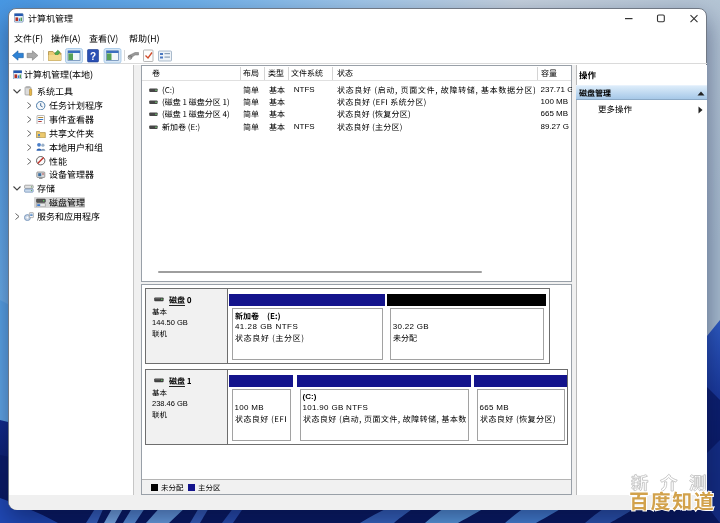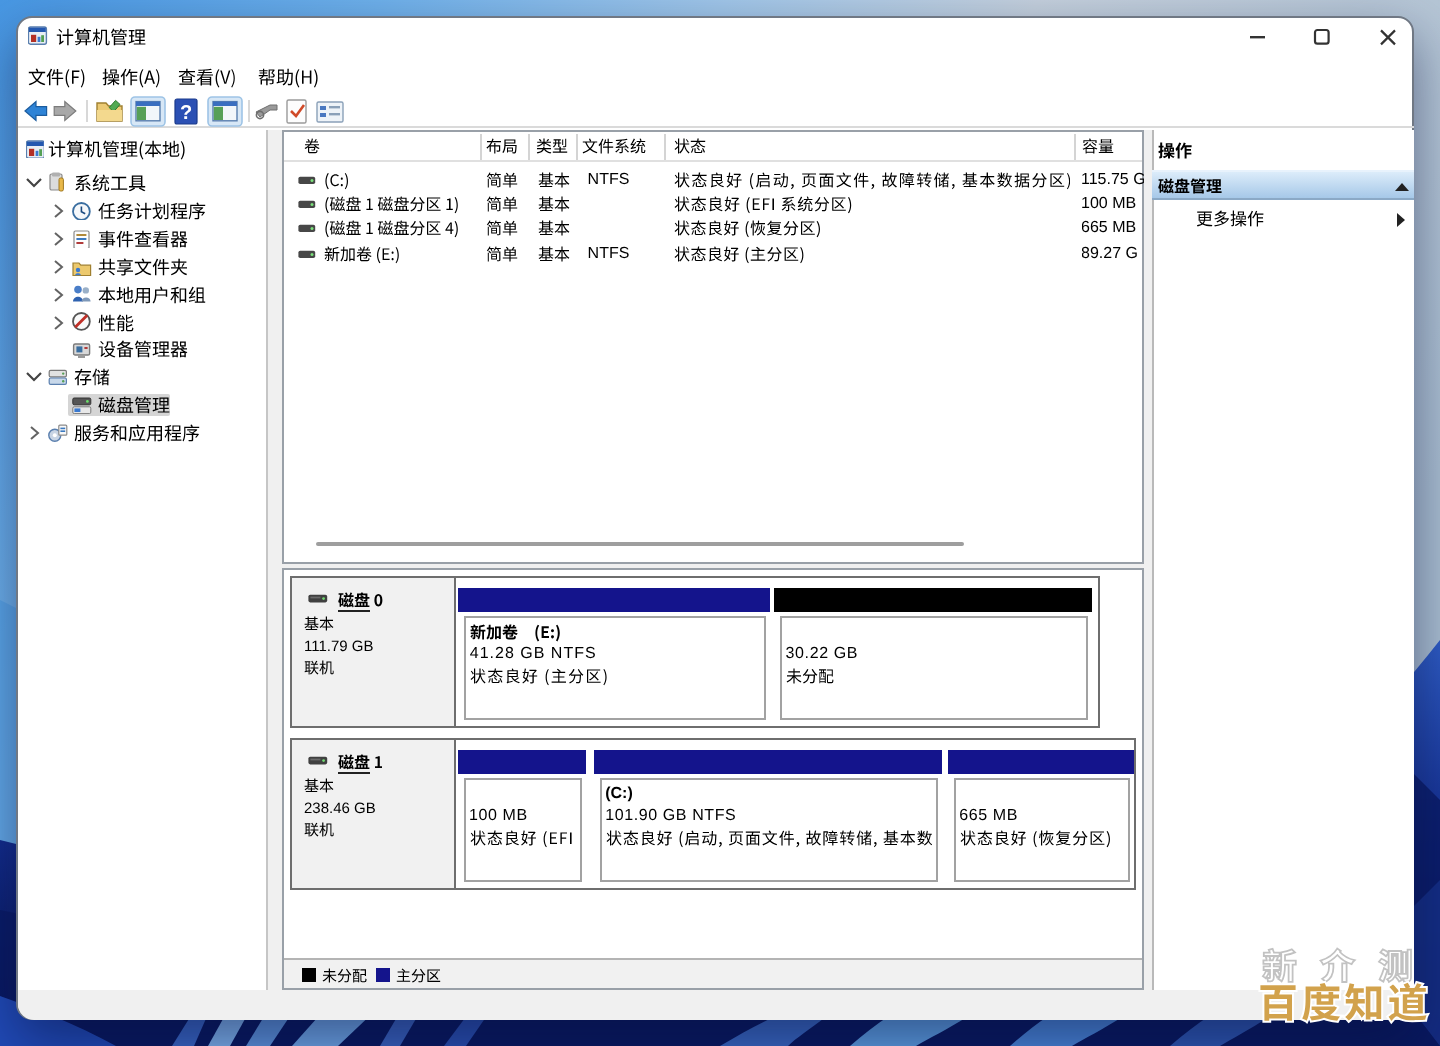--- a/index.html
+++ b/index.html
@@ -266,21 +266,21 @@
       </svg>
       <svg style="position:absolute;left:260.3px;top:76.70px;overflow:visible" width="17" height="11">
         <path d="M5.5 0.3V1.1H2.6V0.3H2V1.1H0.7V1.6H2V4.2H0.4V4.7H2.1C1.6 5.2 0.9 5.8 0.3 6C0.4 6.1 0.6 6.3 0.7 6.5C1.5 6.1 2.3 5.4 2.8 4.7H5.3C5.8 5.4 6.6 6.1 7.3 6.4C7.4 6.2 7.6 6 7.7 5.9C7.1 5.7 6.4 5.2 5.9 4.7H7.6V4.2H6.1V1.6H7.3V1.1H6.1V0.3ZM2.6 1.6H5.5V2.1H2.6ZM3.7 4.9V5.6H2V6.1H3.7V7H1V7.5H7.1V7H4.3V6.1H6V5.6H4.3V4.9ZM2.6 2.6H5.5V3.1H2.6ZM2.6 3.6H5.5V4.2H2.6Z M11.7 0.3V2H8.5V2.6H10.9C10.4 4 9.4 5.3 8.3 5.9C8.4 6 8.6 6.3 8.7 6.4C9.9 5.6 10.9 4.2 11.6 2.6H11.7V5.6H9.8V6.2H11.7V7.7H12.3V6.2H14.2V5.6H12.3V2.6H12.4C13 4.2 14.1 5.6 15.2 6.4C15.4 6.2 15.6 6 15.7 5.9C14.6 5.2 13.6 4 13 2.6H15.5V2H12.3V0.3Z" fill="#000"></path>
       </svg>
       <div style="position:absolute;left:284.8px;top:80.70px;transform:translateY(-50%);font-size:8px;line-height:10px;white-space:nowrap;color:#000">NTFS</div>
       <div style="position:absolute;left:327.5px;top:76.70px;width:198px;height:11px;overflow:hidden">
         <svg width="201" height="11" style="position:absolute;left:0;top:0;overflow:visible">
           <path d="M5.9 0.8C6.3 1.3 6.7 1.9 6.9 2.3L7.4 2C7.2 1.6 6.7 1 6.4 0.6ZM0.4 1.6C0.8 2.1 1.2 2.7 1.4 3.2L1.9 2.8C1.7 2.4 1.2 1.8 0.8 1.4ZM4.7 0.3V2.2L4.7 2.7H2.8V3.3H4.7C4.5 4.6 4.1 6.1 2.6 7.3C2.8 7.4 3 7.5 3.1 7.7C4.3 6.7 4.9 5.5 5.1 4.3C5.6 5.8 6.3 7 7.3 7.7C7.4 7.5 7.6 7.3 7.8 7.2C6.5 6.5 5.8 5 5.4 3.3H7.6V2.7H5.3L5.3 2.2V0.3ZM0.3 5.5 0.6 6C1 5.6 1.5 5.2 2 4.7V7.7H2.6V0.3H2V4C1.3 4.6 0.7 5.1 0.3 5.5Z M11.7 3.8C12.2 4 12.8 4.5 13 4.8L13.6 4.4C13.3 4.1 12.7 3.7 12.3 3.4ZM10.9 5.1V6.7C10.9 7.3 11.1 7.5 12 7.5C12.2 7.5 13.7 7.5 13.9 7.5C14.7 7.5 14.9 7.3 14.9 6.2C14.8 6.2 14.5 6.1 14.4 6C14.3 6.8 14.3 7 13.9 7C13.5 7 12.3 7 12.1 7C11.5 7 11.5 6.9 11.5 6.7V5.1ZM12 4.9C12.4 5.3 13 5.9 13.2 6.3L13.7 6C13.5 5.6 12.9 5 12.4 4.6ZM14.7 5.2C15.1 5.8 15.5 6.8 15.6 7.3L16.2 7.1C16.1 6.5 15.6 5.7 15.2 5ZM9.9 5.1C9.8 5.8 9.5 6.6 9.1 7.1L9.7 7.4C10 6.8 10.3 6 10.5 5.3ZM12.4 0.3C12.4 0.7 12.3 1.1 12.3 1.4H9.1V2H12.1C11.7 3 10.9 3.9 9.1 4.4C9.2 4.5 9.3 4.7 9.4 4.9C11.5 4.3 12.3 3.3 12.7 2C13.3 3.4 14.4 4.4 16 4.8C16 4.7 16.2 4.4 16.4 4.3C14.9 4 13.9 3.2 13.4 2H16.3V1.4H12.9C13 1.1 13 0.7 13.1 0.3Z M23.4 3V4H19.4V3ZM23.4 2.5H19.4V1.6H23.4ZM18.8 7.7C18.9 7.6 19.2 7.5 21.4 6.9C21.4 6.8 21.4 6.6 21.4 6.4L19.4 6.9V4.5H20.7C21.4 6.1 22.8 7.2 24.6 7.6C24.7 7.4 24.9 7.2 25 7.1C24.2 6.9 23.4 6.6 22.8 6.2C23.4 5.8 24.1 5.4 24.6 5L24.1 4.6C23.7 5 23 5.5 22.4 5.8C21.9 5.4 21.6 5 21.3 4.5H24V1.1H21.9C21.8 0.8 21.7 0.5 21.5 0.2L21 0.4C21 0.6 21.1 0.9 21.2 1.1H18.8V6.5C18.8 6.9 18.6 7.1 18.4 7.2C18.5 7.3 18.7 7.6 18.8 7.7Z M26.6 4.7C27 5 27.5 5.3 27.9 5.7C27.5 6.4 26.9 6.9 26.3 7.2C26.4 7.3 26.6 7.5 26.7 7.7C27.4 7.3 27.9 6.8 28.4 6.1C28.7 6.4 29 6.7 29.2 7L29.6 6.5C29.4 6.2 29.1 5.8 28.7 5.5C29.1 4.6 29.4 3.5 29.5 2L29.1 1.9L29 2H27.9C28 1.4 28.1 0.9 28.1 0.4L27.5 0.3C27.5 0.8 27.4 1.4 27.3 2H26.4V2.5H27.2C27 3.3 26.8 4.1 26.6 4.7ZM28.9 2.5C28.8 3.6 28.5 4.4 28.2 5.1C27.9 4.9 27.6 4.7 27.3 4.5C27.4 3.9 27.6 3.2 27.8 2.5ZM31.4 2.8V3.7H29.5V4.3H31.4V7C31.4 7.1 31.3 7.1 31.2 7.1C31.1 7.1 30.7 7.1 30.2 7.1C30.3 7.3 30.4 7.5 30.4 7.7C31 7.7 31.4 7.7 31.7 7.6C31.9 7.5 32 7.3 32 7V4.3H33.8V3.7H32V2.9C32.6 2.4 33.1 1.8 33.5 1.2L33.1 0.9L33 0.9H29.9V1.5H32.6C32.3 1.9 31.8 2.5 31.4 2.8Z M39.2 8.6 39.7 8.4C39 7.3 38.6 5.9 38.6 4.6C38.6 3.2 39 1.8 39.7 0.7L39.2 0.5C38.5 1.7 38 3 38 4.6C38 6.1 38.5 7.4 39.2 8.6Z M42.9 4.6V7.6H43.5V7.1H47.2V7.6H47.8V4.6ZM43.5 6.6V5.1H47.2V6.6ZM44.2 0.5C44.4 0.8 44.6 1.2 44.7 1.5H41.9V3.4C41.9 4.6 41.8 6.2 41 7.3C41.1 7.4 41.4 7.6 41.5 7.7C42.3 6.6 42.5 4.9 42.5 3.7H47.6V1.5H45L45.3 1.4C45.2 1.1 45 0.6 44.8 0.3ZM42.5 2H47V3.1H42.5Z M50.1 1V1.5H53.2V1ZM54.6 0.5C54.6 1 54.6 1.6 54.6 2.2H53.5V2.7H54.6C54.5 4.6 54.2 6.2 53.1 7.2C53.2 7.3 53.4 7.5 53.5 7.7C54.7 6.6 55.1 4.7 55.2 2.7H56.4C56.3 5.6 56.2 6.6 55.9 6.9C55.9 7 55.8 7 55.6 7C55.5 7 55 7 54.6 7C54.7 7.1 54.8 7.4 54.8 7.6C55.2 7.6 55.6 7.6 55.9 7.6C56.1 7.5 56.3 7.5 56.5 7.3C56.7 6.9 56.8 5.8 57 2.5C57 2.4 57 2.2 57 2.2H55.2C55.2 1.6 55.2 1 55.2 0.5ZM50.1 6.7 50.1 6.7V6.7C50.3 6.6 50.6 6.5 52.8 6L53 6.5L53.5 6.4C53.3 5.8 53 4.8 52.7 4.1L52.2 4.3C52.3 4.6 52.5 5.1 52.6 5.5L50.7 5.9C51.1 5.2 51.4 4.3 51.6 3.4H53.3V2.9H49.8V3.4H50.9C50.7 4.4 50.4 5.3 50.3 5.6C50.1 5.9 50 6.1 49.9 6.1C50 6.3 50.1 6.6 50.1 6.7Z M58.7 8.6C59.4 8.3 59.9 7.7 59.9 6.9C59.9 6.4 59.6 6 59.2 6C59 6 58.7 6.2 58.7 6.5C58.7 6.9 58.9 7.1 59.2 7.1L59.3 7C59.3 7.5 59 7.9 58.5 8.1Z M67.2 3.3V4.8C67.2 5.6 66.9 6.6 63.9 7.2C64 7.3 64.2 7.6 64.3 7.7C67.4 7 67.8 5.9 67.8 4.8V3.3ZM67.9 6.2C68.8 6.6 70 7.3 70.6 7.7L71 7.2C70.3 6.8 69.1 6.2 68.2 5.8ZM64.9 2.3V6H65.5V2.8H69.6V6H70.2V2.3H67.3C67.5 2 67.6 1.7 67.8 1.3H71V0.8H64.1V1.3H67.1C67 1.6 66.9 2 66.7 2.3Z M75.3 4.4H77V5.3H75.3ZM75.3 3.9V3H77V3.9ZM75.3 5.8H77V6.7H75.3ZM72.7 0.8V1.4H75.8C75.7 1.8 75.6 2.1 75.5 2.4H73V7.7H73.6V7.3H78.8V7.7H79.4V2.4H76.2L76.5 1.4H79.8V0.8ZM73.6 6.7V3H74.8V6.7ZM78.8 6.7H77.6V3H78.8Z M84.3 0.5C84.5 0.8 84.8 1.4 84.9 1.7L85.6 1.5C85.4 1.2 85.2 0.6 84.9 0.3ZM81.3 1.7V2.3H82.6C83 3.5 83.7 4.6 84.5 5.4C83.6 6.2 82.5 6.7 81.2 7.1C81.3 7.2 81.5 7.5 81.6 7.7C82.9 7.2 84 6.7 84.9 5.9C85.8 6.7 86.9 7.3 88.2 7.6C88.3 7.5 88.5 7.2 88.6 7.1C87.4 6.8 86.3 6.2 85.4 5.4C86.2 4.6 86.8 3.6 87.3 2.3H88.5V1.7ZM84.9 5C84.2 4.3 83.6 3.3 83.2 2.3H86.6C86.2 3.4 85.6 4.3 84.9 5Z M92.1 4.3V4.9H94.4V7.7H95V4.9H97.2V4.3H95V2.5H96.9V2H95V0.4H94.4V2H93.4C93.5 1.6 93.6 1.2 93.6 0.8L93.1 0.7C92.9 1.8 92.5 2.8 92.1 3.5C92.2 3.5 92.5 3.7 92.6 3.8C92.8 3.4 93 3 93.2 2.5H94.4V4.3ZM91.8 0.4C91.3 1.6 90.6 2.8 89.9 3.5C90 3.7 90.1 4 90.2 4.1C90.5 3.9 90.7 3.5 90.9 3.2V7.7H91.5V2.3C91.8 1.7 92.1 1.1 92.3 0.5Z M98.9 8.6C99.6 8.3 100.1 7.7 100.1 6.9C100.1 6.4 99.8 6 99.5 6C99.2 6 98.9 6.2 98.9 6.5C98.9 6.9 99.2 7.1 99.4 7.1L99.5 7C99.5 7.5 99.2 7.9 98.7 8.1Z M108.5 2.4H110.2C110 3.4 109.8 4.3 109.4 5.1C109 4.3 108.7 3.4 108.5 2.4ZM104.4 3.9V7.3H105V6.8H107.3V3.9C107.4 4 107.5 4.1 107.6 4.2C107.8 3.9 108 3.6 108.1 3.3C108.3 4.1 108.6 4.9 109 5.6C108.5 6.3 107.8 6.8 106.9 7.2C107 7.3 107.2 7.5 107.2 7.7C108.1 7.3 108.8 6.8 109.3 6.1C109.8 6.8 110.3 7.3 111 7.7C111.1 7.5 111.3 7.3 111.5 7.2C110.7 6.8 110.2 6.3 109.7 5.6C110.2 4.8 110.6 3.7 110.8 2.4H111.4V1.8H108.7C108.8 1.4 109 0.9 109.1 0.4L108.5 0.3C108.2 1.7 107.8 3 107.1 3.8L107.2 3.9H106.1V2.4H107.6V1.9H106.1V0.3H105.5V1.9H104.1V2.4H105.5V3.9ZM105 4.5H106.7V6.2H105Z M116.4 4.5H118.9V5H116.4ZM116.4 3.6H118.9V4.1H116.4ZM115.8 3.2V5.4H117.4V6H115.3V6.5H117.4V7.7H118V6.5H120.1V6H118V5.4H119.4V3.2ZM117.1 0.4C117.2 0.6 117.3 0.8 117.3 1H115.6V1.5H116.8L116.3 1.6C116.4 1.8 116.5 2 116.6 2.2H115.3V2.7H120V2.2H118.7L119 1.6L118.4 1.5C118.3 1.7 118.2 2 118.1 2.2H116.8L117.1 2.1C117.1 2 116.9 1.7 116.8 1.5H119.7V1H117.9C117.9 0.8 117.8 0.5 117.7 0.3ZM113 0.6V7.7H113.5V1.2H114.7C114.5 1.7 114.2 2.4 114 3C114.6 3.6 114.7 4.2 114.7 4.6C114.7 4.9 114.7 5.1 114.6 5.2C114.5 5.2 114.4 5.2 114.3 5.3C114.2 5.3 114 5.3 113.8 5.2C113.9 5.4 113.9 5.6 114 5.8C114.1 5.8 114.4 5.8 114.5 5.8C114.7 5.7 114.8 5.7 115 5.6C115.2 5.4 115.3 5.1 115.3 4.7C115.3 4.2 115.1 3.6 114.5 2.9C114.8 2.3 115.1 1.5 115.4 0.9L115 0.6L114.9 0.6Z M121.8 4.4C121.8 4.3 122.1 4.3 122.4 4.3H123.1V5.4L121.4 5.7L121.6 6.3L123.1 6V7.6H123.6V5.9L124.7 5.7L124.7 5.2L123.6 5.3V4.3H124.5V3.7H123.6V2.5H123.1V3.7H122.3C122.5 3.2 122.8 2.5 123 1.8H124.5V1.3H123.2C123.2 1 123.3 0.7 123.4 0.4L122.8 0.3C122.7 0.6 122.7 0.9 122.6 1.3H121.5V1.8H122.4C122.3 2.5 122.1 3 122 3.2C121.8 3.6 121.7 3.8 121.6 3.9C121.7 4 121.7 4.3 121.8 4.4ZM124.5 2.8V3.3H125.7C125.5 3.9 125.4 4.4 125.2 4.8H127.5C127.3 5.2 126.9 5.7 126.6 6.1C126.3 5.9 126 5.8 125.8 5.6L125.4 6C126.2 6.5 127.1 7.2 127.6 7.7L128 7.2C127.8 7 127.4 6.7 127 6.4C127.5 5.8 128.1 5 128.5 4.4L128.1 4.2L128 4.3H126.1L126.3 3.3H128.8V2.8H126.5L126.8 1.8H128.5V1.3H126.9L127.1 0.4L126.5 0.3L126.3 1.3H124.8V1.8H126.1L125.9 2.8Z M132.1 1C132.5 1.4 132.9 1.9 133 2.2L133.5 1.9C133.3 1.6 132.9 1.1 132.6 0.8ZM133.6 2.8V3.3H135.1C134.6 3.8 134 4.3 133.4 4.7C133.5 4.8 133.7 5 133.8 5.1C134 5 134.2 4.9 134.3 4.7V7.6H134.9V7.2H136.6V7.6H137.1V4.2H135C135.3 3.9 135.6 3.6 135.9 3.3H137.5V2.8H136.3C136.7 2.1 137.1 1.5 137.4 0.7L136.9 0.6C136.7 1 136.6 1.3 136.4 1.6V1.2H135.4V0.3H134.9V1.2H133.8V1.7H134.9V2.8ZM135.4 1.7H136.3C136.1 2.1 135.9 2.4 135.6 2.8H135.4ZM134.9 5.9H136.6V6.7H134.9ZM134.9 5.5V4.6H136.6V5.5ZM132.6 7.4C132.7 7.2 132.9 7.1 134 6.4C134 6.3 133.9 6.1 133.9 5.9L133.1 6.4V2.9H131.8V3.4H132.6V6.3C132.6 6.6 132.4 6.8 132.3 6.9C132.4 7 132.5 7.3 132.6 7.4ZM131.6 0.3C131.2 1.5 130.7 2.8 130 3.6C130.1 3.7 130.3 4 130.3 4.1C130.5 3.9 130.7 3.5 130.9 3.2V7.7H131.5V2.1C131.7 1.6 131.9 1 132.1 0.4Z M139.1 8.6C139.8 8.3 140.3 7.7 140.3 6.9C140.3 6.4 140.1 6 139.7 6C139.4 6 139.1 6.2 139.1 6.5C139.1 6.9 139.4 7.1 139.7 7.1L139.8 7C139.7 7.5 139.4 7.9 139 8.1Z M149.4 0.3V1.1H146.5V0.3H145.9V1.1H144.7V1.6H145.9V4.2H144.3V4.7H146.1C145.6 5.2 144.9 5.8 144.2 6C144.4 6.1 144.5 6.3 144.6 6.5C145.4 6.1 146.2 5.4 146.7 4.7H149.2C149.7 5.4 150.5 6.1 151.3 6.4C151.4 6.2 151.6 6 151.7 5.9C151 5.7 150.3 5.2 149.9 4.7H151.6V4.2H150V1.6H151.2V1.1H150V0.3ZM146.5 1.6H149.4V2.1H146.5ZM147.6 4.9V5.6H146V6.1H147.6V7H144.9V7.5H151V7H148.2V6.1H149.9V5.6H148.2V4.9ZM146.5 2.6H149.4V3.1H146.5ZM146.5 3.6H149.4V4.2H146.5Z M156.3 0.3V2H153.2V2.6H155.6C155 4 154 5.3 152.9 5.9C153.1 6 153.3 6.3 153.4 6.4C154.5 5.6 155.6 4.2 156.2 2.6H156.3V5.6H154.5V6.2H156.3V7.7H157V6.2H158.8V5.6H157V2.6H157.1C157.7 4.2 158.7 5.6 159.9 6.4C160 6.2 160.2 6 160.4 5.9C159.3 5.2 158.2 4 157.7 2.6H160.1V2H157V0.3Z M164.9 0.5C164.7 0.8 164.5 1.3 164.3 1.5L164.7 1.7C164.9 1.5 165.2 1.1 165.4 0.7ZM162 0.7C162.3 1 162.5 1.5 162.5 1.8L163 1.6C162.9 1.3 162.7 0.8 162.5 0.5ZM164.6 5C164.4 5.4 164.2 5.7 163.9 6C163.6 5.9 163.3 5.7 163 5.6C163.1 5.4 163.2 5.2 163.3 5ZM162.2 5.8C162.6 6 163.1 6.2 163.5 6.4C162.9 6.7 162.3 7 161.7 7.2C161.8 7.3 161.9 7.5 162 7.6C162.7 7.4 163.4 7.1 164 6.6C164.2 6.8 164.5 7 164.6 7.1L165 6.7C164.8 6.6 164.6 6.4 164.3 6.3C164.8 5.8 165.1 5.3 165.3 4.6L165 4.4L164.9 4.5H163.6L163.7 4L163.2 3.9C163.2 4.1 163.1 4.3 163 4.5H161.9V5H162.7C162.6 5.3 162.4 5.6 162.2 5.8ZM163.4 0.3V1.8H161.7V2.3H163.2C162.8 2.8 162.2 3.3 161.7 3.6C161.8 3.7 161.9 3.9 162 4C162.5 3.8 163 3.3 163.4 2.8V3.8H164V2.7C164.3 3 164.8 3.4 165 3.6L165.4 3.1C165.2 3 164.5 2.5 164.1 2.3H165.6V1.8H164V0.3ZM166.4 0.4C166.2 1.8 165.8 3.1 165.2 4C165.3 4.1 165.6 4.2 165.6 4.3C165.9 4 166 3.7 166.2 3.3C166.4 4.1 166.6 4.8 166.9 5.4C166.4 6.2 165.8 6.8 165 7.2C165.1 7.3 165.2 7.6 165.3 7.7C166.1 7.3 166.7 6.7 167.2 6C167.6 6.7 168.1 7.2 168.7 7.6C168.8 7.5 169 7.2 169.1 7.1C168.4 6.8 167.9 6.2 167.5 5.5C167.9 4.6 168.2 3.6 168.4 2.4H168.9V1.9H166.6C166.8 1.4 166.9 1 166.9 0.5ZM167.8 2.4C167.7 3.4 167.5 4.2 167.2 4.8C166.9 4.1 166.7 3.3 166.5 2.4Z M173.9 5.1V7.7H174.4V7.4H176.9V7.7H177.5V5.1H175.9V4.1H177.7V3.6H175.9V2.7H177.4V0.7H173.2V3.1C173.2 4.4 173.1 6.1 172.3 7.3C172.4 7.4 172.7 7.6 172.8 7.7C173.5 6.7 173.7 5.3 173.8 4.1H175.3V5.1ZM173.8 1.2H176.9V2.2H173.8ZM173.8 2.7H175.3V3.6H173.8L173.8 3.1ZM174.4 6.9V5.6H176.9V6.9ZM171.4 0.3V1.9H170.4V2.5H171.4V4.2C171 4.4 170.6 4.5 170.3 4.6L170.4 5.2L171.4 4.9V6.9C171.4 7 171.3 7.1 171.2 7.1C171.1 7.1 170.8 7.1 170.5 7.1C170.6 7.2 170.6 7.5 170.7 7.6C171.2 7.6 171.5 7.6 171.7 7.5C171.9 7.4 171.9 7.3 171.9 6.9V4.7L172.9 4.4L172.8 3.8L171.9 4.1V2.5H172.8V1.9H171.9V0.3Z M184.1 0.5 183.6 0.7C184.1 1.9 185.1 3.2 185.9 3.9C186.1 3.7 186.3 3.5 186.4 3.4C185.6 2.8 184.6 1.5 184.1 0.5ZM181.3 0.5C180.9 1.7 180.1 2.8 179.1 3.5C179.2 3.6 179.5 3.8 179.6 4C179.8 3.8 180 3.6 180.2 3.4V3.9H181.8C181.6 5.3 181.2 6.6 179.3 7.2C179.4 7.3 179.6 7.6 179.6 7.7C181.7 7 182.2 5.5 182.4 3.9H184.6C184.5 5.9 184.4 6.7 184.2 6.9C184.1 7 184 7 183.8 7C183.7 7 183.2 7 182.6 7C182.8 7.1 182.8 7.4 182.8 7.6C183.3 7.6 183.8 7.6 184.1 7.6C184.4 7.6 184.6 7.5 184.7 7.3C185 7 185.1 6.1 185.2 3.6C185.2 3.6 185.2 3.3 185.2 3.3H180.3C181 2.6 181.6 1.7 182 0.7Z M194.9 0.8H188.2V7.4H195.1V6.9H188.8V1.3H194.9ZM189.5 2.4C190.1 2.9 190.8 3.5 191.5 4.1C190.8 4.8 190 5.4 189.3 5.8C189.4 6 189.6 6.2 189.7 6.3C190.5 5.8 191.2 5.2 191.9 4.5C192.6 5.2 193.2 5.8 193.6 6.3L194.1 5.9C193.7 5.4 193 4.7 192.3 4C192.9 3.4 193.4 2.7 193.9 1.9L193.3 1.7C192.9 2.4 192.4 3.1 191.9 3.7C191.2 3.1 190.6 2.5 189.9 2Z M196.9 8.6C197.7 7.4 198.1 6.1 198.1 4.6C198.1 3 197.7 1.7 196.9 0.5L196.5 0.7C197.2 1.8 197.5 3.2 197.5 4.6C197.5 5.9 197.2 7.3 196.5 8.4Z" fill="#000"></path>
         </svg>
       </div>
-      <div style="position:absolute;left:531.5px;top:80.70px;transform:translateY(-50%);font-size:8px;line-height:10px;width:31px;overflow:hidden;white-space:nowrap;color:#000">115.75 G</div>
+      <div style="position:absolute;left:531.5px;top:80.70px;transform:translateY(-50%);font-size:8px;line-height:10px;width:31px;overflow:hidden;white-space:nowrap;color:#000">237.71 G</div>
       <svg style="position:absolute;left:139.6px;top:90.8px" width="9" height="5">
         <rect x="0.2" y="0.4" width="8.4" height="3.6" rx="0.9" fill="#474747"></rect>
         <circle cx="7" cy="2.2" r="0.75" fill="#7ae07a"></circle>
       </svg>
       <svg style="position:absolute;left:152.8px;top:89.00px;overflow:visible" width="69" height="11">
         <path d="M1.9 8.6 2.4 8.4C1.7 7.3 1.3 5.9 1.3 4.6C1.3 3.2 1.7 1.8 2.4 0.7L1.9 0.5C1.2 1.7 0.7 3 0.7 4.6C0.7 6.1 1.2 7.4 1.9 8.6Z M3 0.8V1.3H3.9C3.7 2.6 3.4 3.9 2.9 4.8C3 4.9 3.2 5.2 3.2 5.3C3.3 5.1 3.5 4.9 3.6 4.6V7.3H4.1V6.7H5.3V3.2H4.1C4.2 2.6 4.3 1.9 4.4 1.3H5.4V0.8ZM4.1 3.7H4.8V6.2H4.1ZM9 0.3C8.9 0.7 8.6 1.3 8.4 1.8H7L7.4 1.6C7.3 1.2 7.1 0.7 6.8 0.4L6.3 0.5C6.6 0.9 6.8 1.4 6.9 1.8H5.6V2.3H10.4V1.8H8.9C9.1 1.4 9.4 0.9 9.6 0.5ZM5.5 7.3C5.7 7.3 5.9 7.2 7.3 7C7.4 7.2 7.4 7.4 7.4 7.5L7.9 7.5C7.8 6.9 7.6 6.2 7.4 5.6L7 5.6C7 5.9 7.1 6.2 7.2 6.5L6.1 6.7C6.8 5.8 7.4 4.7 7.9 3.5L7.4 3.3C7.3 3.6 7.1 4 7 4.3L6.2 4.3C6.5 3.8 6.8 3.2 7 2.6L6.5 2.4C6.3 3.1 5.9 3.9 5.8 4.1C5.7 4.3 5.6 4.4 5.5 4.4C5.5 4.6 5.6 4.8 5.6 5C5.7 4.9 5.9 4.9 6.7 4.8C6.4 5.4 6.1 6 5.9 6.2C5.7 6.6 5.5 6.8 5.4 6.8C5.4 7 5.5 7.2 5.5 7.3ZM8 7.3C8.1 7.2 8.4 7.2 9.9 7C9.9 7.2 10 7.4 10 7.5L10.5 7.4C10.4 6.9 10.1 6.1 9.8 5.5L9.4 5.6C9.5 5.9 9.7 6.2 9.8 6.5L8.6 6.7C9.2 5.8 9.8 4.6 10.2 3.5L9.7 3.3C9.6 3.6 9.4 3.9 9.3 4.3L8.4 4.3C8.7 3.8 9 3.2 9.2 2.6L8.7 2.4C8.5 3.1 8.2 3.8 8.1 4C8 4.2 7.9 4.4 7.8 4.4C7.8 4.6 7.9 4.8 8 4.9C8.1 4.9 8.2 4.8 9.1 4.8C8.8 5.4 8.5 6 8.3 6.2C8.1 6.5 8 6.8 7.8 6.8C7.9 6.9 8 7.2 8 7.3L8 7.3Z M13.8 3.6C14.3 3.9 14.8 4.2 15.1 4.5L15.4 4.1C15.1 3.8 14.6 3.5 14.1 3.3ZM14.4 0.2C14.4 0.4 14.3 0.7 14.2 0.9H12.4V2.3L12.4 2.6H11.1V3.2H12.3C12.2 3.7 11.9 4.2 11.3 4.5C11.4 4.6 11.6 4.8 11.7 5C12.5 4.5 12.8 3.8 12.9 3.2H16.6V4.1C16.6 4.2 16.6 4.2 16.5 4.2C16.4 4.2 16 4.2 15.6 4.2C15.7 4.4 15.8 4.6 15.8 4.7C16.4 4.7 16.7 4.7 16.9 4.6C17.2 4.6 17.2 4.4 17.2 4.1V3.2H18.4V2.6H17.2V0.9H14.8L15.1 0.4ZM13.9 1.9C14.3 2.1 14.8 2.4 15.1 2.6H13L13 2.3V1.4H16.6V2.6H15.1L15.4 2.3C15.1 2 14.6 1.7 14.2 1.5ZM12 5V6.9H11.1V7.5H18.3V6.9H17.4V5ZM12.5 6.9V5.4H13.6V6.9ZM14.2 6.9V5.4H15.2V6.9ZM15.8 6.9V5.4H16.9V6.9Z M21.2 7H24.4V6.4H23.2V1.2H22.7C22.4 1.4 22 1.5 21.5 1.6V2.1H22.5V6.4H21.2Z M27.1 0.8V1.3H27.9C27.8 2.6 27.5 3.9 26.9 4.8C27 4.9 27.2 5.2 27.2 5.3C27.4 5.1 27.5 4.9 27.6 4.6V7.3H28.1V6.7H29.3V3.2H28.1C28.2 2.6 28.4 1.9 28.5 1.3H29.5V0.8ZM28.1 3.7H28.9V6.2H28.1ZM33 0.3C32.9 0.7 32.6 1.3 32.4 1.8H31L31.5 1.6C31.4 1.2 31.1 0.7 30.8 0.4L30.3 0.5C30.6 0.9 30.8 1.4 31 1.8H29.6V2.3H34.4V1.8H32.9C33.2 1.4 33.4 0.9 33.6 0.5ZM29.6 7.3C29.7 7.3 29.9 7.2 31.3 7C31.4 7.2 31.4 7.4 31.4 7.5L31.9 7.5C31.8 6.9 31.6 6.2 31.4 5.6L31 5.6C31.1 5.9 31.2 6.2 31.2 6.5L30.2 6.7C30.8 5.8 31.4 4.7 31.9 3.5L31.4 3.3C31.3 3.6 31.1 4 31 4.3L30.2 4.3C30.5 3.8 30.8 3.2 31 2.6L30.5 2.4C30.3 3.1 29.9 3.9 29.8 4.1C29.7 4.3 29.6 4.4 29.5 4.4C29.5 4.6 29.6 4.8 29.7 5C29.8 4.9 29.9 4.9 30.8 4.8C30.4 5.4 30.1 6 29.9 6.2C29.7 6.6 29.5 6.8 29.4 6.8C29.4 7 29.5 7.2 29.6 7.3ZM32 7.3C32.1 7.2 32.4 7.2 33.9 7C34 7.2 34 7.4 34 7.5L34.5 7.4C34.4 6.9 34.1 6.1 33.9 5.5L33.4 5.6C33.6 5.9 33.7 6.2 33.8 6.5L32.6 6.7C33.2 5.8 33.8 4.6 34.2 3.5L33.7 3.3C33.6 3.6 33.5 3.9 33.3 4.3L32.5 4.3C32.8 3.8 33 3.2 33.2 2.6L32.7 2.4C32.6 3.1 32.2 3.8 32.1 4C32 4.2 31.9 4.4 31.8 4.4C31.9 4.6 32 4.8 32 4.9C32.1 4.9 32.3 4.8 33.1 4.8C32.8 5.4 32.5 6 32.4 6.2C32.1 6.5 32 6.8 31.8 6.8C31.9 6.9 32 7.2 32 7.3L32 7.3Z M37.8 3.6C38.3 3.9 38.9 4.2 39.1 4.5L39.4 4.1C39.2 3.8 38.6 3.5 38.2 3.3ZM38.4 0.2C38.4 0.4 38.3 0.7 38.2 0.9H36.4V2.3L36.4 2.6H35.1V3.2H36.3C36.2 3.7 35.9 4.2 35.3 4.5C35.4 4.6 35.7 4.8 35.8 5C36.5 4.5 36.8 3.8 36.9 3.2H40.7V4.1C40.7 4.2 40.6 4.2 40.5 4.2C40.4 4.2 40 4.2 39.7 4.2C39.7 4.4 39.8 4.6 39.8 4.7C40.4 4.7 40.7 4.7 41 4.6C41.2 4.6 41.3 4.4 41.3 4.1V3.2H42.4V2.6H41.3V0.9H38.8L39.1 0.4ZM37.9 1.9C38.3 2.1 38.8 2.4 39.1 2.6H37L37 2.3V1.4H40.7V2.6H39.1L39.4 2.3C39.1 2 38.6 1.7 38.2 1.5ZM36 5V6.9H35.1V7.5H42.4V6.9H41.5V5ZM36.6 6.9V5.4H37.6V6.9ZM38.2 6.9V5.4H39.2V6.9ZM39.8 6.9V5.4H40.9V6.9Z M48.1 0.5 47.6 0.7C48.1 1.9 49.1 3.2 49.9 3.9C50 3.7 50.3 3.5 50.4 3.4C49.6 2.8 48.6 1.5 48.1 0.5ZM45.3 0.5C44.9 1.7 44 2.8 43.1 3.5C43.2 3.6 43.5 3.8 43.6 4C43.8 3.8 44 3.6 44.2 3.4V3.9H45.8C45.6 5.3 45.1 6.6 43.2 7.2C43.4 7.3 43.5 7.6 43.6 7.7C45.7 7 46.2 5.5 46.4 3.9H48.6C48.5 5.9 48.4 6.7 48.2 6.9C48.1 7 48 7 47.8 7C47.6 7 47.1 7 46.6 7C46.7 7.1 46.8 7.4 46.8 7.6C47.3 7.6 47.8 7.6 48.1 7.6C48.4 7.6 48.5 7.5 48.7 7.3C49 7 49.1 6.1 49.2 3.6C49.2 3.6 49.2 3.3 49.2 3.3H44.3C44.9 2.6 45.5 1.7 46 0.7Z M58.1 0.8H51.5V7.4H58.3V6.9H52.1V1.3H58.1ZM52.8 2.4C53.4 2.9 54.1 3.5 54.8 4.1C54.1 4.8 53.3 5.4 52.5 5.8C52.7 6 52.9 6.2 53 6.3C53.8 5.8 54.5 5.2 55.2 4.5C55.9 5.2 56.5 5.8 56.9 6.3L57.4 5.9C57 5.4 56.3 4.7 55.6 4C56.2 3.4 56.7 2.7 57.1 1.9L56.6 1.7C56.2 2.4 55.7 3.1 55.2 3.7C54.5 3.1 53.8 2.5 53.2 2Z M61.2 7H64.4V6.4H63.3V1.2H62.7C62.4 1.4 62 1.5 61.5 1.6V2.1H62.5V6.4H61.2Z M65.8 8.6C66.5 7.4 66.9 6.1 66.9 4.6C66.9 3 66.5 1.7 65.8 0.5L65.3 0.7C66 1.8 66.3 3.2 66.3 4.6C66.3 5.9 66 7.3 65.3 8.4Z" fill="#000"></path>
       </svg>
       <svg style="position:absolute;left:234.4px;top:89.00px;overflow:visible" width="17" height="11">
         <path d="M0.9 3.4V7.7H1.4V3.4ZM1.2 2.7C1.6 3 1.9 3.5 2.1 3.7L2.6 3.4C2.4 3.1 2 2.7 1.7 2.4ZM2.6 3.9V6.7H5.5V3.9ZM1.7 0.3C1.4 1.1 0.9 1.8 0.4 2.3C0.5 2.3 0.8 2.5 0.9 2.6C1.2 2.3 1.5 1.9 1.7 1.5H2.2C2.4 1.9 2.6 2.2 2.6 2.5L3.2 2.3C3.1 2.1 3 1.8 2.8 1.5H3.9V1H2C2.1 0.8 2.2 0.6 2.2 0.4ZM4.8 0.3C4.6 1 4.2 1.7 3.7 2.1C3.9 2.2 4.1 2.3 4.2 2.4C4.5 2.2 4.7 1.9 4.9 1.5H5.5C5.7 1.9 6 2.3 6.1 2.6L6.6 2.3C6.5 2.1 6.3 1.8 6.1 1.5H7.4V1H5.1C5.2 0.8 5.3 0.6 5.3 0.4ZM5 5.5V6.2H3.1V5.5ZM3.1 4.4H5V5.1H3.1ZM2.8 2.7V3.3H6.6V7C6.6 7.1 6.5 7.1 6.4 7.1C6.3 7.1 5.9 7.1 5.4 7.1C5.5 7.2 5.6 7.5 5.6 7.6C6.2 7.6 6.6 7.6 6.8 7.5C7.1 7.4 7.2 7.3 7.2 7V2.7Z M9.8 3.5H11.7V4.4H9.8ZM12.3 3.5H14.3V4.4H12.3ZM9.8 2.2H11.7V3.1H9.8ZM12.3 2.2H14.3V3.1H12.3ZM13.7 0.4C13.5 0.8 13.2 1.3 12.9 1.7H10.9L11.3 1.5C11.1 1.2 10.7 0.7 10.4 0.4L9.9 0.6C10.2 0.9 10.5 1.4 10.7 1.7H9.2V4.9H11.7V5.7H8.4V6.2H11.7V7.7H12.3V6.2H15.6V5.7H12.3V4.9H14.9V1.7H13.5C13.8 1.4 14.1 1 14.3 0.6Z" fill="#000"></path>
       </svg>
@@ -340,21 +340,21 @@
         <rect x="1.2" y="1.3" width="5" height="0.9" fill="#6a6a6a"></rect>
         <circle cx="7.8" cy="2.3" r="0.7" fill="#70d870"></circle>
       </svg>
       <svg style="position:absolute;left:159.7px;top:286.80px;overflow:visible" width="24" height="11">
         <path d="M5.4 7.5C5.5 7.4 5.8 7.3 7.1 7.1C7.1 7.3 7.1 7.5 7.2 7.6L7.8 7.5C7.8 7 7.6 6.2 7.4 5.6L6.7 5.7C7.1 5 7.4 4.3 7.7 3.6L6.9 3.3C6.8 3.6 6.6 4 6.5 4.3L6 4.3C6.3 3.8 6.6 3.2 6.7 2.7L6.2 2.5H7.8V1.6H6.5C6.7 1.3 6.9 0.9 7.1 0.5L6.2 0.2C6.1 0.7 5.8 1.2 5.6 1.6H4.4L4.9 1.4C4.8 1.1 4.5 0.6 4.3 0.2L3.5 0.5C3.7 0.9 3.9 1.3 4.1 1.6H2.9V2.5H3.6C3.4 3.1 3.1 3.9 3 4C2.9 4.2 2.8 4.4 2.7 4.4C2.8 4.6 2.9 5 3 5.2C3.1 5.1 3.2 5.1 3.8 5C3.5 5.5 3.3 5.9 3.2 6.1C3 6.4 2.8 6.6 2.7 6.7V3.1H1.5C1.6 2.5 1.7 2 1.8 1.4H2.7V0.6H0.3V1.4H1C0.9 2.6 0.6 3.8 0.1 4.6C0.3 4.8 0.4 5.4 0.5 5.6C0.6 5.4 0.7 5.3 0.8 5.1V7.4H1.5V6.8H2.6C2.7 7 2.8 7.3 2.9 7.5C3 7.4 3.3 7.3 4.5 7.1C4.5 7.3 4.5 7.5 4.6 7.6L5.2 7.5C5.2 7.3 5.2 7 5.1 6.7C5.2 7 5.3 7.3 5.4 7.5L5.4 7.5ZM1.5 3.8H1.9V6H1.5ZM5.3 5.2C5.4 5.1 5.6 5.1 6.2 5C6 5.5 5.7 5.9 5.6 6.1C5.4 6.4 5.3 6.6 5.1 6.7C5 6.3 4.9 5.9 4.8 5.6L4.3 5.7C4.7 5 5 4.3 5.3 3.6L4.5 3.3C4.4 3.6 4.3 3.9 4.1 4.3L3.6 4.3C3.9 3.8 4.2 3.2 4.4 2.7L3.8 2.5H5.9C5.8 3.1 5.5 3.8 5.4 4C5.3 4.2 5.2 4.4 5.1 4.4C5.2 4.6 5.3 5 5.3 5.2ZM4.2 5.7 4.4 6.4 3.7 6.5C3.9 6.3 4.1 6 4.2 5.7ZM6.7 5.7C6.8 5.9 6.9 6.2 6.9 6.4L6.2 6.5C6.4 6.3 6.6 6 6.7 5.7Z M8.3 6.7V7.5H15.7V6.7H14.8V4.9H9.3C9.9 4.5 10.2 3.9 10.4 3.4H11.4L11 3.9C11.5 4.1 12.1 4.4 12.4 4.6L12.8 4C12.9 4.2 13 4.6 13.1 4.8C13.6 4.8 14 4.8 14.3 4.6C14.6 4.5 14.7 4.3 14.7 3.9V3.4H15.7V2.5H14.7V0.8H12.4L12.6 0.4L11.6 0.2C11.5 0.4 11.4 0.6 11.3 0.8H9.5V2.2L9.5 2.5H8.4V3.4H9.4C9.2 3.7 9 4 8.5 4.3C8.7 4.4 9.1 4.8 9.2 5V6.7ZM11.1 2.1C11.4 2.2 11.7 2.4 12 2.5H10.5L10.5 2.2V1.6H11.5ZM13.7 1.6V2.5H12.6L12.9 2.2C12.6 2 12 1.7 11.6 1.6ZM13.7 3.4V3.9C13.7 4 13.7 4 13.6 4L12.8 4C12.5 3.8 12 3.5 11.6 3.4ZM10.1 6.7V5.6H10.8V6.7ZM11.6 6.7V5.6H12.3V6.7ZM13.2 6.7V5.6H13.9V6.7Z M20.2 7.2C21.4 7.2 22.2 6.1 22.2 4C22.2 2 21.4 1 20.2 1C19 1 18.2 2 18.2 4C18.2 6.1 19 7.2 20.2 7.2ZM20.2 6.2C19.7 6.2 19.3 5.7 19.3 4C19.3 2.4 19.7 1.9 20.2 1.9C20.7 1.9 21.1 2.4 21.1 4C21.1 5.7 20.7 6.2 20.2 6.2Z" fill="#000"></path>
       </svg>
       <div style="position:absolute;left:159.7px;top:295.5px;width:16px;height:1px;background:#222"></div>
       <svg style="position:absolute;left:143px;top:299.05px;overflow:visible" width="16" height="10">
         <path d="M5.1 0.3V1H2.4V0.3H1.8V1H0.7V1.5H1.8V3.9H0.3V4.4H2C1.5 4.9 0.9 5.4 0.3 5.6C0.4 5.7 0.6 5.9 0.6 6.1C1.4 5.7 2.1 5.1 2.6 4.4H5C5.4 5.1 6.2 5.7 6.9 6C7 5.8 7.1 5.6 7.3 5.5C6.6 5.3 6 4.9 5.6 4.4H7.2V3.9H5.7V1.5H6.8V1H5.7V0.3ZM2.4 1.5H5.1V2H2.4ZM3.4 4.6V5.3H1.9V5.7H3.4V6.5H0.9V7H6.6V6.5H4V5.7H5.6V5.3H4V4.6ZM2.4 2.4H5.1V2.9H2.4ZM2.4 3.4H5.1V3.9H2.4Z M10.9 0.3V1.9H8V2.5H10.3C9.7 3.7 8.8 4.9 7.8 5.5C7.9 5.7 8.1 5.9 8.2 6C9.3 5.3 10.2 3.9 10.8 2.5H10.9V5.2H9.2V5.8H10.9V7.2H11.5V5.8H13.3V5.2H11.5V2.5H11.6C12.2 3.9 13.2 5.3 14.3 6C14.4 5.8 14.6 5.6 14.7 5.5C13.7 4.9 12.8 3.7 12.2 2.5H14.5V1.9H11.5V0.3Z" fill="#000"></path>
       </svg>
-      <div style="position:absolute;left:143px;top:313.80px;transform:translateY(-50%);font-size:7.5px;line-height:9.5px;white-space:nowrap;color:#000">111.79 GB</div>
+      <div style="position:absolute;left:143px;top:313.80px;transform:translateY(-50%);font-size:7.5px;line-height:9.5px;white-space:nowrap;color:#000">144.50 GB</div>
       <svg style="position:absolute;left:143px;top:321.05px;overflow:visible" width="16" height="10">
         <path d="M3.6 0.6C3.9 1 4.2 1.5 4.4 1.8L4.9 1.6C4.7 1.2 4.4 0.8 4.1 0.4ZM6.1 0.4C5.9 0.9 5.5 1.5 5.3 1.9H3.4V2.4H4.8V3.3L4.8 3.7H3.2V4.3H4.7C4.6 5.1 4.2 6.1 2.9 6.9C3.1 7 3.3 7.1 3.4 7.3C4.3 6.6 4.8 5.8 5.1 5.1C5.5 6 6.1 6.8 6.9 7.2C7 7 7.1 6.8 7.2 6.7C6.3 6.3 5.6 5.4 5.3 4.3H7.2V3.7H5.3L5.3 3.3V2.4H6.9V1.9H5.9C6.1 1.5 6.4 1 6.7 0.6ZM0.3 5.6 0.4 6.1 2.3 5.8V7.2H2.8V5.7L3.5 5.6L3.4 5.1L2.8 5.2V1.1H3.2V0.6H0.4V1.1H0.8V5.5ZM1.3 1.1H2.3V2.2H1.3ZM1.3 2.7H2.3V3.7H1.3ZM1.3 4.2H2.3V5.3L1.3 5.4Z M11.2 0.7V3.1C11.2 4.3 11.1 5.8 10.1 6.8C10.2 6.9 10.5 7.1 10.5 7.2C11.6 6.1 11.8 4.4 11.8 3.1V1.3H13.2V6.1C13.2 6.7 13.2 6.9 13.4 7C13.5 7.1 13.6 7.1 13.8 7.1C13.9 7.1 14.1 7.1 14.2 7.1C14.3 7.1 14.5 7.1 14.6 7C14.7 6.9 14.7 6.8 14.8 6.6C14.8 6.4 14.8 5.9 14.8 5.4C14.7 5.4 14.5 5.3 14.4 5.2C14.4 5.7 14.4 6.1 14.4 6.3C14.4 6.4 14.3 6.5 14.3 6.5C14.3 6.6 14.2 6.6 14.2 6.6C14.1 6.6 14 6.6 13.9 6.6C13.9 6.6 13.8 6.6 13.8 6.6C13.8 6.5 13.7 6.4 13.7 6.1V0.7ZM9.1 0.3V1.9H7.9V2.4H9.1C8.8 3.5 8.2 4.7 7.7 5.3C7.8 5.4 7.9 5.6 8 5.8C8.4 5.3 8.8 4.4 9.1 3.6V7.2H9.7V3.7C10 4.1 10.3 4.6 10.5 4.8L10.8 4.4C10.7 4.2 9.9 3.4 9.7 3.1V2.4H10.8V1.9H9.7V0.3Z" fill="#000"></path>
       </svg>
       <div style="position:absolute;left:220.4px;top:285.3px;width:155.99999999999997px;height:11.3px;background:#14148C"></div>
       <div style="position:absolute;left:223.4px;top:298.90000000000003px;width:150.99999999999997px;height:52.6px;border:1px solid #a2a2a2;background:#fff"></div>
       <svg style="position:absolute;left:225.9px;top:302.80px;overflow:visible" width="47" height="11">
         <path d="M0.9 5.2C0.8 5.7 0.5 6.1 0.2 6.4C0.4 6.5 0.7 6.8 0.8 6.9C1.1 6.5 1.5 6 1.6 5.4ZM2.8 5.5C3.1 5.9 3.3 6.4 3.5 6.7L4.1 6.3C4 6.6 3.9 6.9 3.7 7.1C3.9 7.2 4.3 7.5 4.5 7.7C5.2 6.6 5.3 5 5.3 3.8V3.8H6.1V7.7H7V3.8H7.7V2.9H5.3V1.6C6.1 1.5 6.9 1.3 7.6 1L6.8 0.3C6.2 0.6 5.3 0.8 4.4 1V3.8C4.4 4.6 4.4 5.5 4.1 6.3C4 6 3.7 5.5 3.5 5.2ZM1.6 1.8H2.8C2.7 2.1 2.6 2.5 2.5 2.8H1.5L1.9 2.7C1.9 2.5 1.8 2.1 1.6 1.8ZM1.6 0.4C1.6 0.6 1.7 0.8 1.8 1H0.4V1.8H1.5L0.8 2C1 2.2 1 2.6 1.1 2.8H0.3V3.6H1.8V4.2H0.4V5H1.8V6.7C1.8 6.8 1.8 6.8 1.7 6.8C1.6 6.8 1.4 6.8 1.1 6.8C1.2 7.1 1.4 7.4 1.4 7.6C1.8 7.6 2.1 7.6 2.4 7.5C2.6 7.3 2.7 7.1 2.7 6.8V5H4V4.2H2.7V3.6H4.2V2.8H3.3C3.4 2.6 3.6 2.3 3.7 1.9L3 1.8H4V1H2.8C2.7 0.8 2.5 0.4 2.4 0.2Z M12.5 1.2V7.6H13.4V7H14.4V7.5H15.4V1.2ZM13.4 6.1V2.1H14.4V6.1ZM9.4 0.4 9.3 1.7H8.4V2.6H9.3C9.3 4.5 9.1 6 8.2 7.1C8.4 7.2 8.7 7.5 8.9 7.8C9.9 6.6 10.2 4.8 10.3 2.6H11.1C11 5.3 11 6.3 10.8 6.5C10.7 6.6 10.6 6.7 10.5 6.7C10.4 6.7 10.1 6.7 9.8 6.6C9.9 6.9 10 7.3 10 7.6C10.4 7.6 10.8 7.6 11 7.6C11.3 7.5 11.5 7.4 11.6 7.1C11.9 6.8 12 5.5 12 2.1C12 2 12 1.7 12 1.7H10.3L10.3 0.4Z M21.7 0.4C21.6 0.7 21.4 1.1 21.2 1.4H20.4C20.6 1.1 20.6 0.7 20.7 0.3L19.7 0.2C19.6 0.6 19.6 1 19.4 1.4H18.7L19 1.3C18.8 1 18.5 0.6 18.3 0.3L17.6 0.7C17.7 0.9 17.9 1.2 18 1.4H16.9V2.2H19.1C19 2.5 18.8 2.7 18.7 2.9H16.4V3.7H17.9C17.4 4.1 16.9 4.4 16.2 4.7C16.4 4.9 16.7 5.3 16.8 5.5C17.2 5.3 17.5 5.1 17.9 4.9V6.4C17.9 7.4 18.2 7.7 19.5 7.7C19.8 7.7 21.2 7.7 21.5 7.7C22.6 7.7 22.8 7.4 23 6.2C22.7 6.2 22.3 6 22.1 5.9C22 6.7 22 6.8 21.4 6.8C21.1 6.8 19.8 6.8 19.5 6.8C18.9 6.8 18.8 6.8 18.8 6.4V5.2H20.7C20.7 5.4 20.7 5.6 20.6 5.6C20.5 5.7 20.5 5.7 20.3 5.7C20.2 5.7 19.9 5.7 19.6 5.7C19.7 5.9 19.8 6.2 19.8 6.4C20.2 6.4 20.6 6.4 20.8 6.4C21 6.4 21.2 6.3 21.4 6.2C21.6 6 21.7 5.6 21.7 4.7C22.2 5 22.7 5.3 23.3 5.5C23.4 5.2 23.7 4.9 23.9 4.7C23.1 4.5 22.4 4.1 21.9 3.7H23.6V2.9H19.8C19.9 2.7 20 2.5 20.1 2.2H23.1V1.4H22.1C22.3 1.2 22.4 0.9 22.6 0.7ZM18.8 4.3H18.6C18.8 4.1 19 3.9 19.2 3.7H20.8C20.9 3.9 21.1 4.1 21.3 4.3Z M33.9 8.7 34.6 8.3C33.9 7.2 33.6 5.8 33.6 4.5C33.6 3.2 33.9 1.9 34.6 0.7L33.9 0.4C33.1 1.6 32.7 2.9 32.7 4.5C32.7 6.1 33.1 7.4 33.9 8.7Z M35.8 7H39.5V6H36.9V4.5H39V3.5H36.9V2.1H39.4V1.1H35.8Z M41.2 4.1C41.7 4.1 42 3.8 42 3.4C42 2.9 41.7 2.6 41.2 2.6C40.8 2.6 40.5 2.9 40.5 3.4C40.5 3.8 40.8 4.1 41.2 4.1ZM41.2 7.2C41.7 7.2 42 6.8 42 6.4C42 5.9 41.7 5.6 41.2 5.6C40.8 5.6 40.5 5.9 40.5 6.4C40.5 6.8 40.8 7.2 41.2 7.2Z M43.7 8.7C44.4 7.4 44.9 6.1 44.9 4.5C44.9 2.9 44.4 1.6 43.7 0.4L43 0.7C43.6 1.9 43.9 3.2 43.9 4.5C43.9 5.8 43.6 7.2 43 8.3Z" fill="#000"></path>
       </svg>
       <div style="position:absolute;left:225.9px;top:318.10px;transform:translateY(-50%);font-size:8px;line-height:10px;letter-spacing:0.5px;white-space:nowrap;color:#000">41.28 GB NTFS</div>
       <svg style="position:absolute;left:225.9px;top:325.30px;overflow:visible" width="71" height="11">

